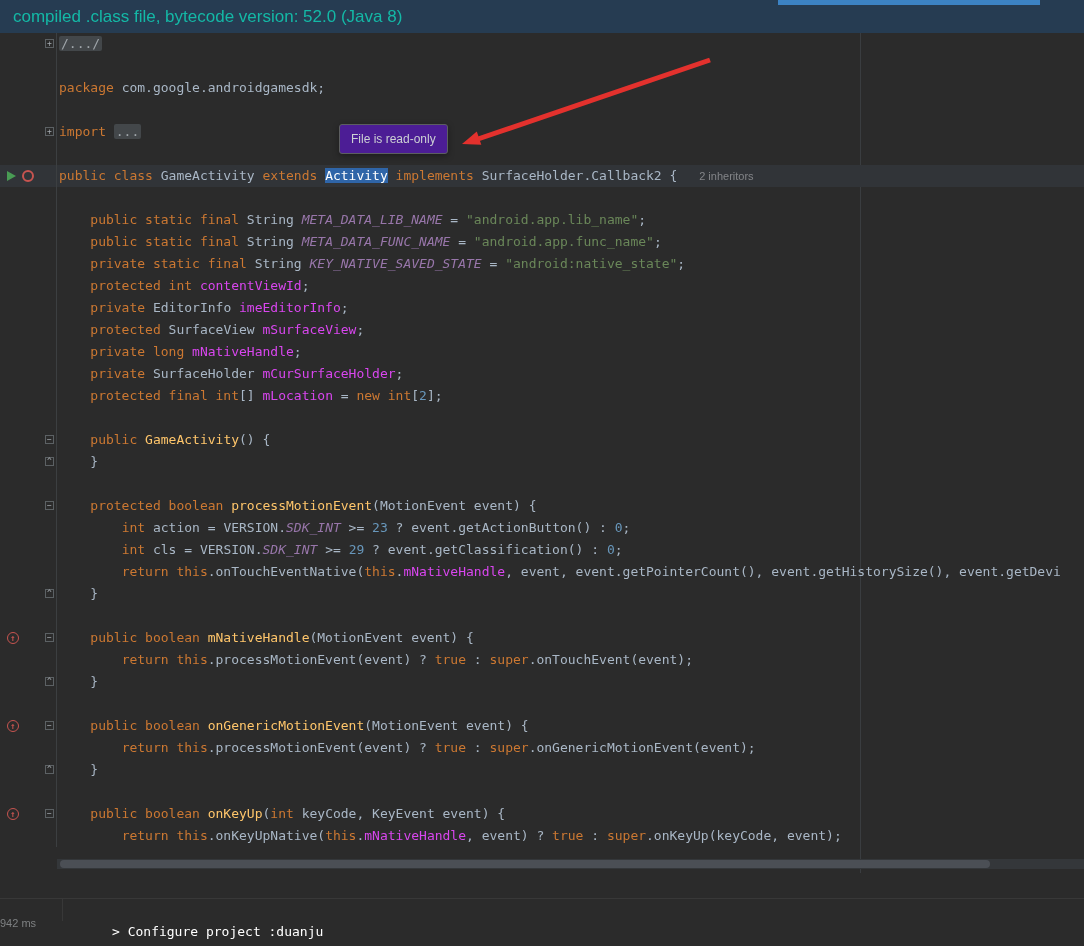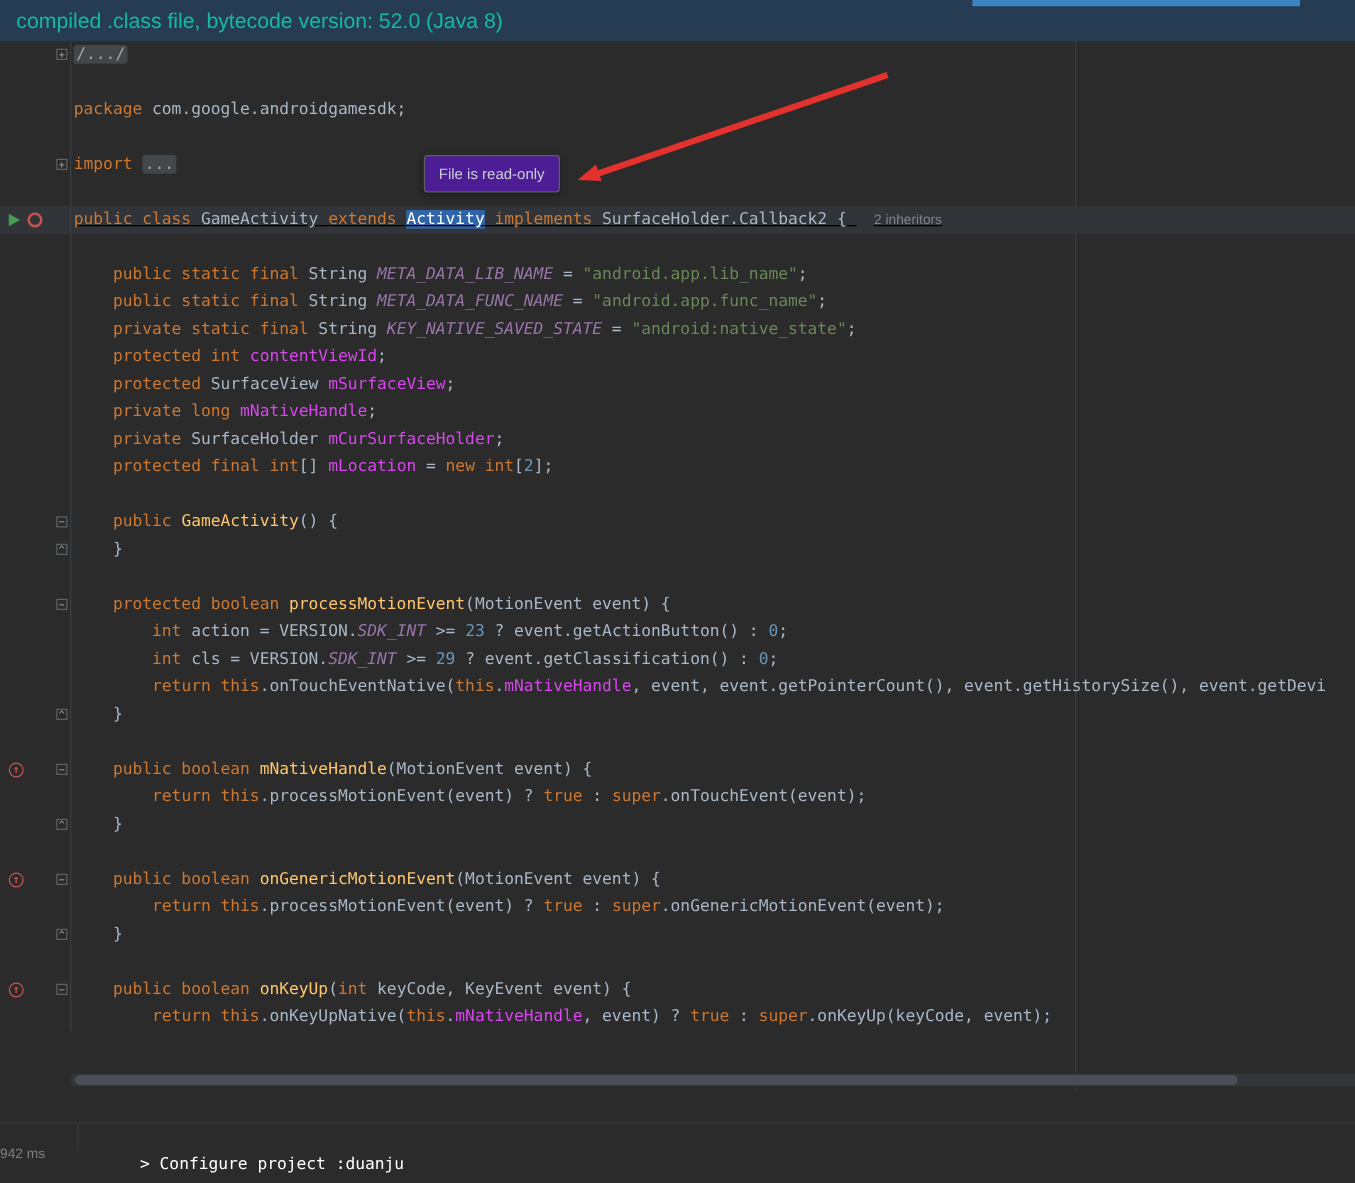--- a/index.html
+++ b/index.html
@@ -11,21 +11,21 @@
           display:flex;align-items:center;box-sizing:border-box;padding-left:13px;
           font-size:17px;color:#14b8a6;z-index:5;}
   .progress{position:absolute;top:0;left:778px;width:262px;height:5px;background:#3c83c4;z-index:6;}
 
   
   .editor{position:absolute;top:33px;left:0;width:1084px;height:865px;overflow:hidden;background:#2b2b2b;}
   .guide{position:absolute;top:0;left:860px;width:1px;height:840px;background:#3a3d40;}
   .lines{position:relative;z-index:1;}
   .code-line{display:flex;height:22px;line-height:22px;white-space:pre;
              font-family:"DejaVu Sans Mono","Liberation Mono",monospace;font-size:13px;}
-  .code-line.current{background:#313438;text-decoration:underline;}
+  .code-line.current{background:#313438;}
   .g-icons{flex:0 0 44px;display:flex;align-items:center;gap:6px;padding-left:7px;box-sizing:border-box;}
   .g-fold{flex:0 0 13px;border-right:1px solid #3c3f41;position:relative;box-sizing:border-box;}
   .code-text{padding-left:2px;}
 
   .icon-run{width:0;height:0;border-left:9px solid #499c54;border-top:5px solid transparent;border-bottom:5px solid transparent;}
   .icon-marker{width:8px;height:8px;border:2px solid #c75450;border-radius:50%;}
   .icon-override{width:12px;height:12px;border-radius:50%;border:1px solid #c75450;color:#c75450;
                  font-size:9px;line-height:11px;text-align:center;font-weight:bold;box-sizing:border-box;}
   .fold-marker{position:absolute;left:1px;top:6px;width:9px;height:9px;box-sizing:border-box;
                border:1px solid #5c6164;background:#2b2b2b;color:#a7adb2;text-align:center;
@@ -77,20 +77,21 @@
       <div class="code-line"><span class="g-icons"></span><span class="g-fold"></span><span class="code-text"><span class="tok-kw">package </span><span class="tok-def">com.google.androidgamesdk;</span></span></div>
       <div class="code-line"><span class="g-icons"></span><span class="g-fold"></span><span class="code-text"></span></div>
       <div class="code-line"><span class="g-icons"></span><span class="g-fold"><span class="fold-marker">+</span></span><span class="code-text"><span class="tok-kw">import </span><span class="tok-fold">...</span></span></div>
       <div class="code-line"><span class="g-icons"></span><span class="g-fold"></span><span class="code-text"></span></div>
       <div class="code-line current"><span class="g-icons"><span class="icon-run"></span><span class="icon-marker"></span></span><span class="g-fold"></span><span class="code-text"><span class="tok-kw">public class </span><span class="tok-def">GameActivity </span><span class="tok-kw">extends </span><span class="tok-hl">Activity</span><span class="tok-def"> </span><span class="tok-kw">implements </span><span class="tok-def">SurfaceHolder.Callback2 { </span><span class="tok-inlay">2 inheritors</span></span></div>
       <div class="code-line"><span class="g-icons"></span><span class="g-fold"></span></div>
       <div class="code-line"><span class="g-icons"></span><span class="g-fold"></span><span class="code-text"><span class="tok-def">    </span><span class="tok-kw">public static final </span><span class="tok-def">String </span><span class="tok-sfld">META_DATA_LIB_NAME</span><span class="tok-def"> = </span><span class="tok-str">"android.app.lib_name"</span><span class="tok-def">;</span></span></div>
       <div class="code-line"><span class="g-icons"></span><span class="g-fold"></span><span class="code-text"><span class="tok-def">    </span><span class="tok-kw">public static final </span><span class="tok-def">String </span><span class="tok-sfld">META_DATA_FUNC_NAME</span><span class="tok-def"> = </span><span class="tok-str">"android.app.func_name"</span><span class="tok-def">;</span></span></div>
       <div class="code-line"><span class="g-icons"></span><span class="g-fold"></span><span class="code-text"><span class="tok-def">    </span><span class="tok-kw">private static final </span><span class="tok-def">String </span><span class="tok-sfld">KEY_NATIVE_SAVED_STATE</span><span class="tok-def"> = </span><span class="tok-str">"android:native_state"</span><span class="tok-def">;</span></span></div>
       <div class="code-line"><span class="g-icons"></span><span class="g-fold"></span><span class="code-text"><span class="tok-def">    </span><span class="tok-kw">protected int </span><span class="tok-fld">contentViewId</span><span class="tok-def">;</span></span></div>
+      <div class="code-line"><span class="g-icons"></span><span class="g-fold"></span><span class="code-text"><span class="tok-def">    </span><span class="tok-kw">private </span><span class="tok-def">EditorInfo </span><span class="tok-fld">imeEditorInfo</span><span class="tok-def">;</span></span></div>
       <div class="code-line"><span class="g-icons"></span><span class="g-fold"></span><span class="code-text"><span class="tok-def">    </span><span class="tok-kw">protected </span><span class="tok-def">SurfaceView </span><span class="tok-fld">mSurfaceView</span><span class="tok-def">;</span></span></div>
       <div class="code-line"><span class="g-icons"></span><span class="g-fold"></span><span class="code-text"><span class="tok-def">    </span><span class="tok-kw">private long </span><span class="tok-fld">mNativeHandle</span><span class="tok-def">;</span></span></div>
       <div class="code-line"><span class="g-icons"></span><span class="g-fold"></span><span class="code-text"><span class="tok-def">    </span><span class="tok-kw">private </span><span class="tok-def">SurfaceHolder </span><span class="tok-fld">mCurSurfaceHolder</span><span class="tok-def">;</span></span></div>
       <div class="code-line"><span class="g-icons"></span><span class="g-fold"></span><span class="code-text"><span class="tok-def">    </span><span class="tok-kw">protected final int</span><span class="tok-def">[] </span><span class="tok-fld">mLocation</span><span class="tok-def"> = </span><span class="tok-kw">new int</span><span class="tok-def">[</span><span class="tok-num">2</span><span class="tok-def">];</span></span></div>
       <div class="code-line"><span class="g-icons"></span><span class="g-fold"></span><span class="code-text"></span></div>
       <div class="code-line"><span class="g-icons"></span><span class="g-fold"><span class="fold-marker">−</span></span><span class="code-text"><span class="tok-def">    </span><span class="tok-kw">public </span><span class="tok-mth">GameActivity</span><span class="tok-def">() {</span></span></div>
       <div class="code-line"><span class="g-icons"></span><span class="g-fold"><span class="fold-marker">^</span></span><span class="code-text"><span class="tok-def">    }</span></span></div>
       <div class="code-line"><span class="g-icons"></span><span class="g-fold"></span><span class="code-text"></span></div>
       <div class="code-line"><span class="g-icons"></span><span class="g-fold"><span class="fold-marker">−</span></span><span class="code-text"><span class="tok-def">    </span><span class="tok-kw">protected boolean </span><span class="tok-mth">processMotionEvent</span><span class="tok-def">(MotionEvent event) {</span></span></div>
       <div class="code-line"><span class="g-icons"></span><span class="g-fold"></span><span class="code-text"><span class="tok-def">        </span><span class="tok-kw">int</span><span class="tok-def"> action = VERSION.</span><span class="tok-sfld">SDK_INT</span><span class="tok-def"> &gt;= </span><span class="tok-num">23</span><span class="tok-def"> ? event.getActionButton() : </span><span class="tok-num">0</span><span class="tok-def">;</span></span></div>

